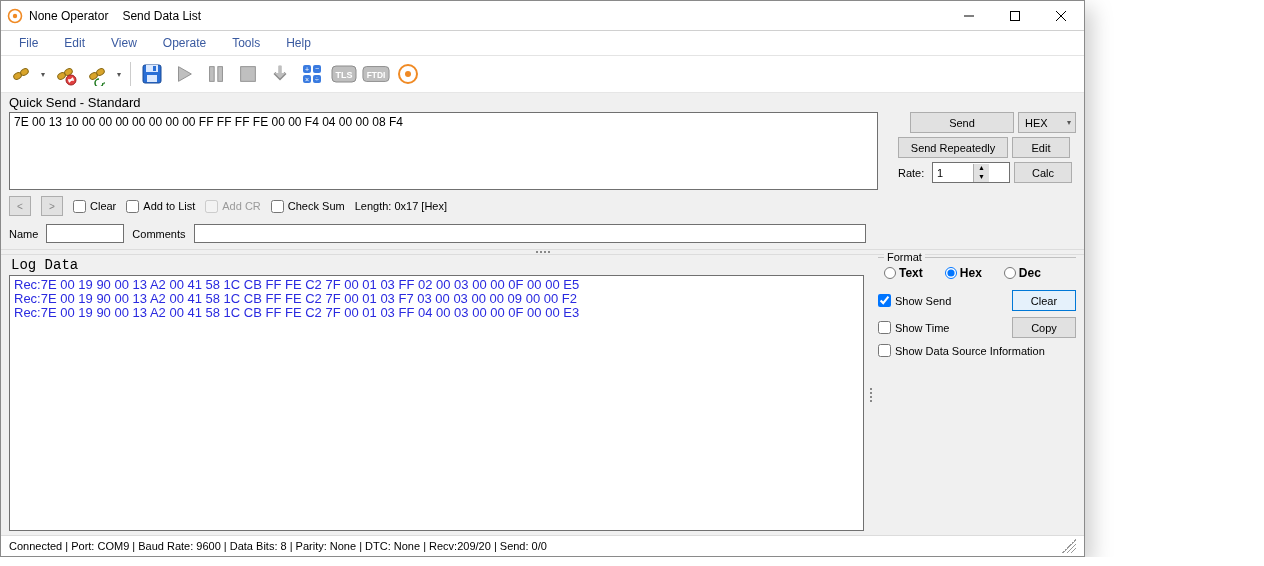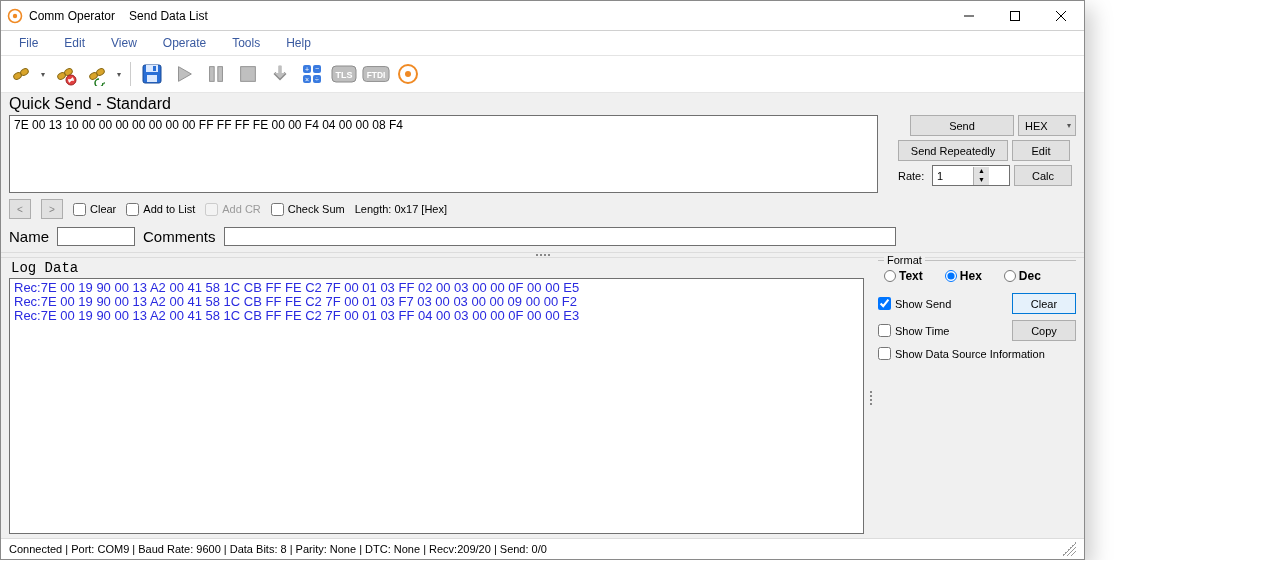--- a/index.html
+++ b/index.html
@@ -79,21 +79,21 @@
     display:flex; align-items:center; justify-content:center;
     font-size:8px; color:#555;
   }
   .tool-sep {
     width: 1px; height: 24px; background: #ccc; margin: 0 3px;
   }
 
   
   .quick-send-label {
     padding: 2px 8px 0 8px;
-    font-size: 16px;
+    font-size: 13px;
     color:#000;
     background:#f0f0f0;
   }
   .quick-send-row {
     display:flex;
     gap:20px;
     padding: 2px 8px 2px 8px;
     background:#f0f0f0;
   }
   .qs-textarea {
@@ -171,21 +171,21 @@
   .chk.disabled { color:#9a9a9a; }
   .len-label { font-size:11px; }
 
   .name-row {
     display:flex;
     align-items:center;
     gap:8px;
     padding: 4px 8px 6px 8px;
     background:#f0f0f0;
   }
-  .name-row label { font-size:15px; }
+  .name-row label { font-size:11px; }
   .name-row input[type=text] {
     border:1px solid #707070;
     height:19px;
     font-size:11px;
     padding: 0 4px;
   }
   .name-input { width: 78px; }
   .comments-input { flex:1; max-width: 672px; }
 
   
@@ -290,21 +290,21 @@
 <div class="shadow-wrap">
 <div class="window">
 
   <div class="title-bar">
     <span class="app-icon">
       <svg width="16" height="16" viewBox="0 0 16 16">
         <circle cx="8" cy="8" r="6.5" fill="none" stroke="#f08a24" stroke-width="1.6"></circle>
         <circle cx="8" cy="8" r="2.2" fill="#f08a24"></circle>
       </svg>
     </span>
-    <span class="title-text">Comm Operator</span>
+    <span class="title-text">None Operator</span>
     <span class="doc-text">Send Data List</span>
     <div class="win-controls">
       <div class="win-btn">
         <svg width="10" height="10">
               <line x1="0" y1="5" x2="10" y2="5" stroke="#000" stroke-width="1"></line>
             </svg>
       </div>
       <div class="win-btn">
         <svg width="10" height="10">
               <rect x="0.5" y="0.5" width="9" height="9" fill="none" stroke="#000" stroke-width="1"></rect>

